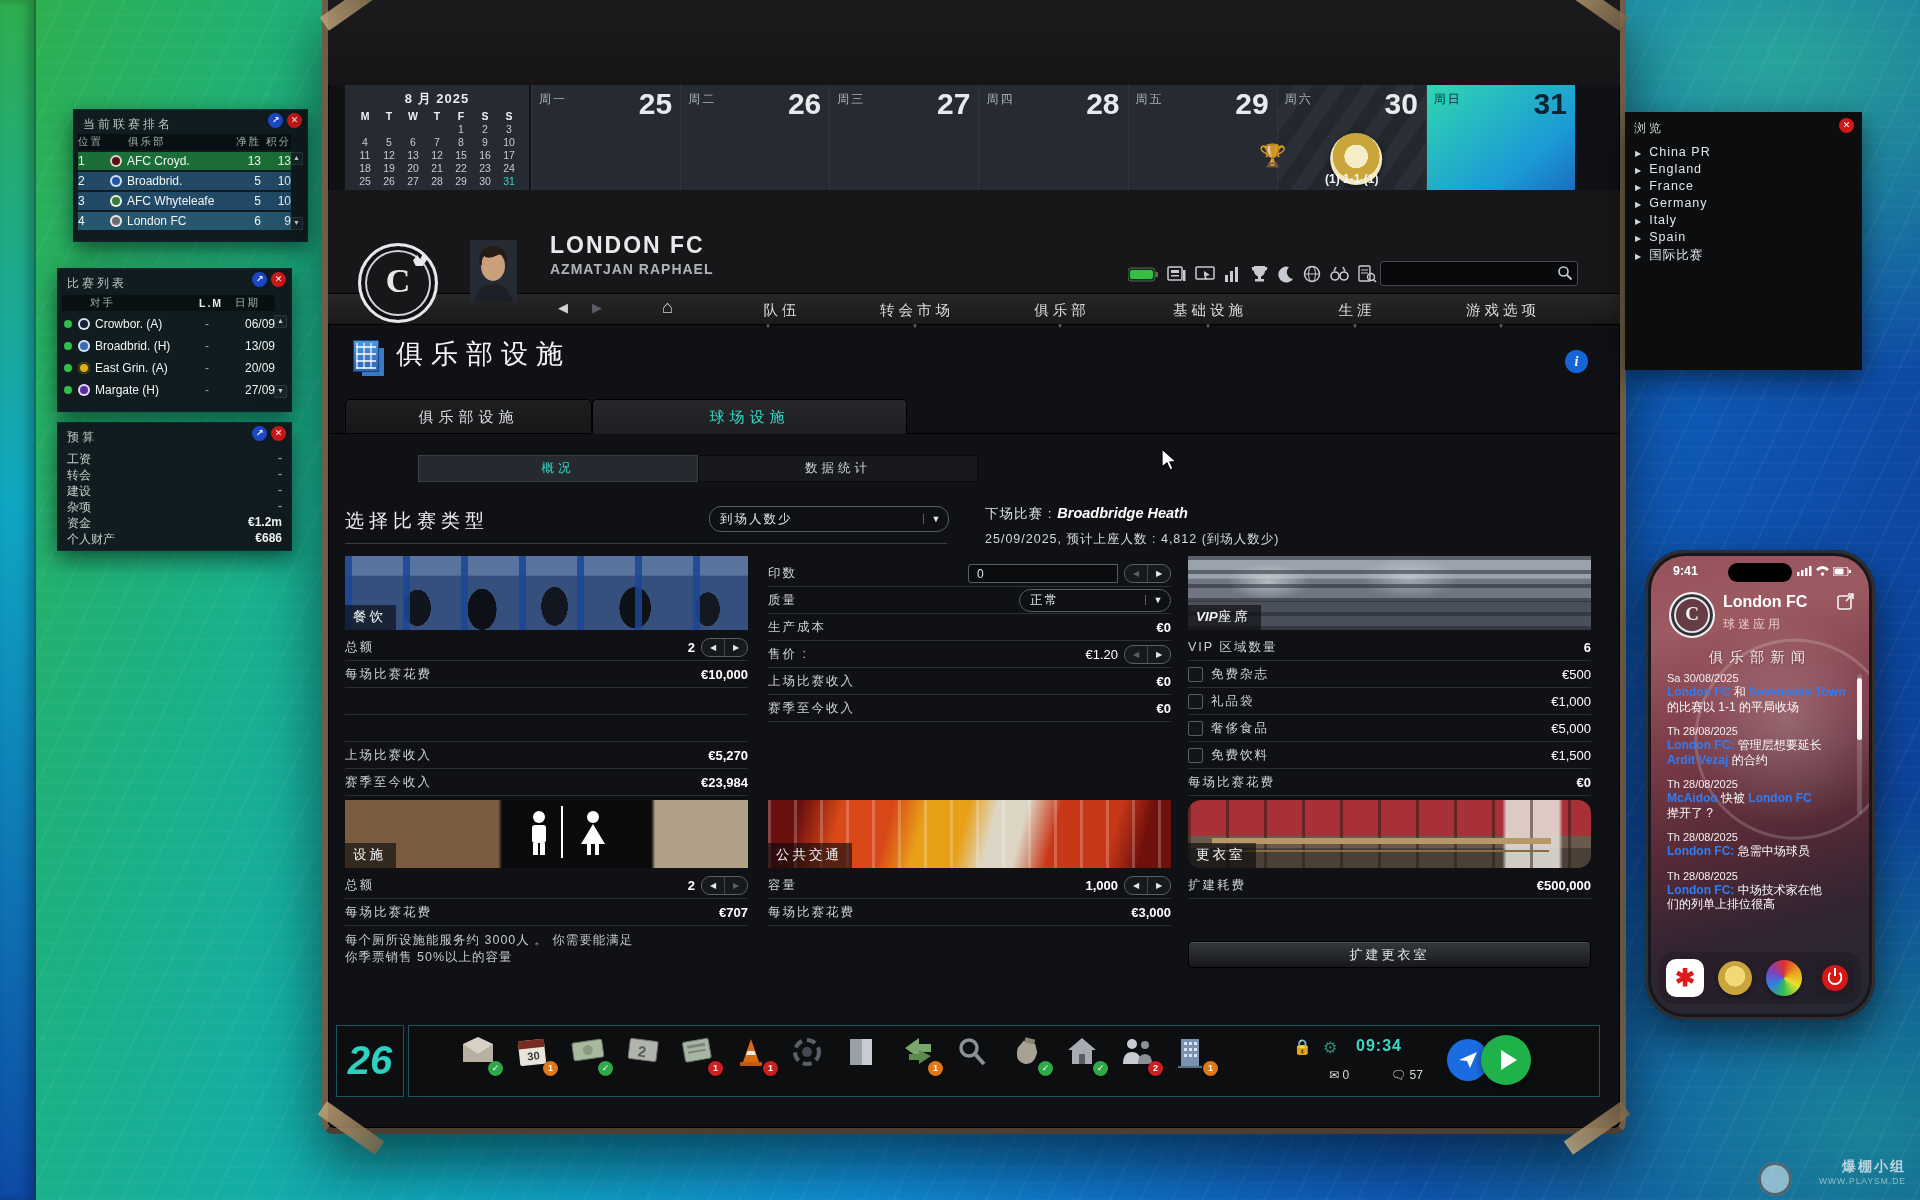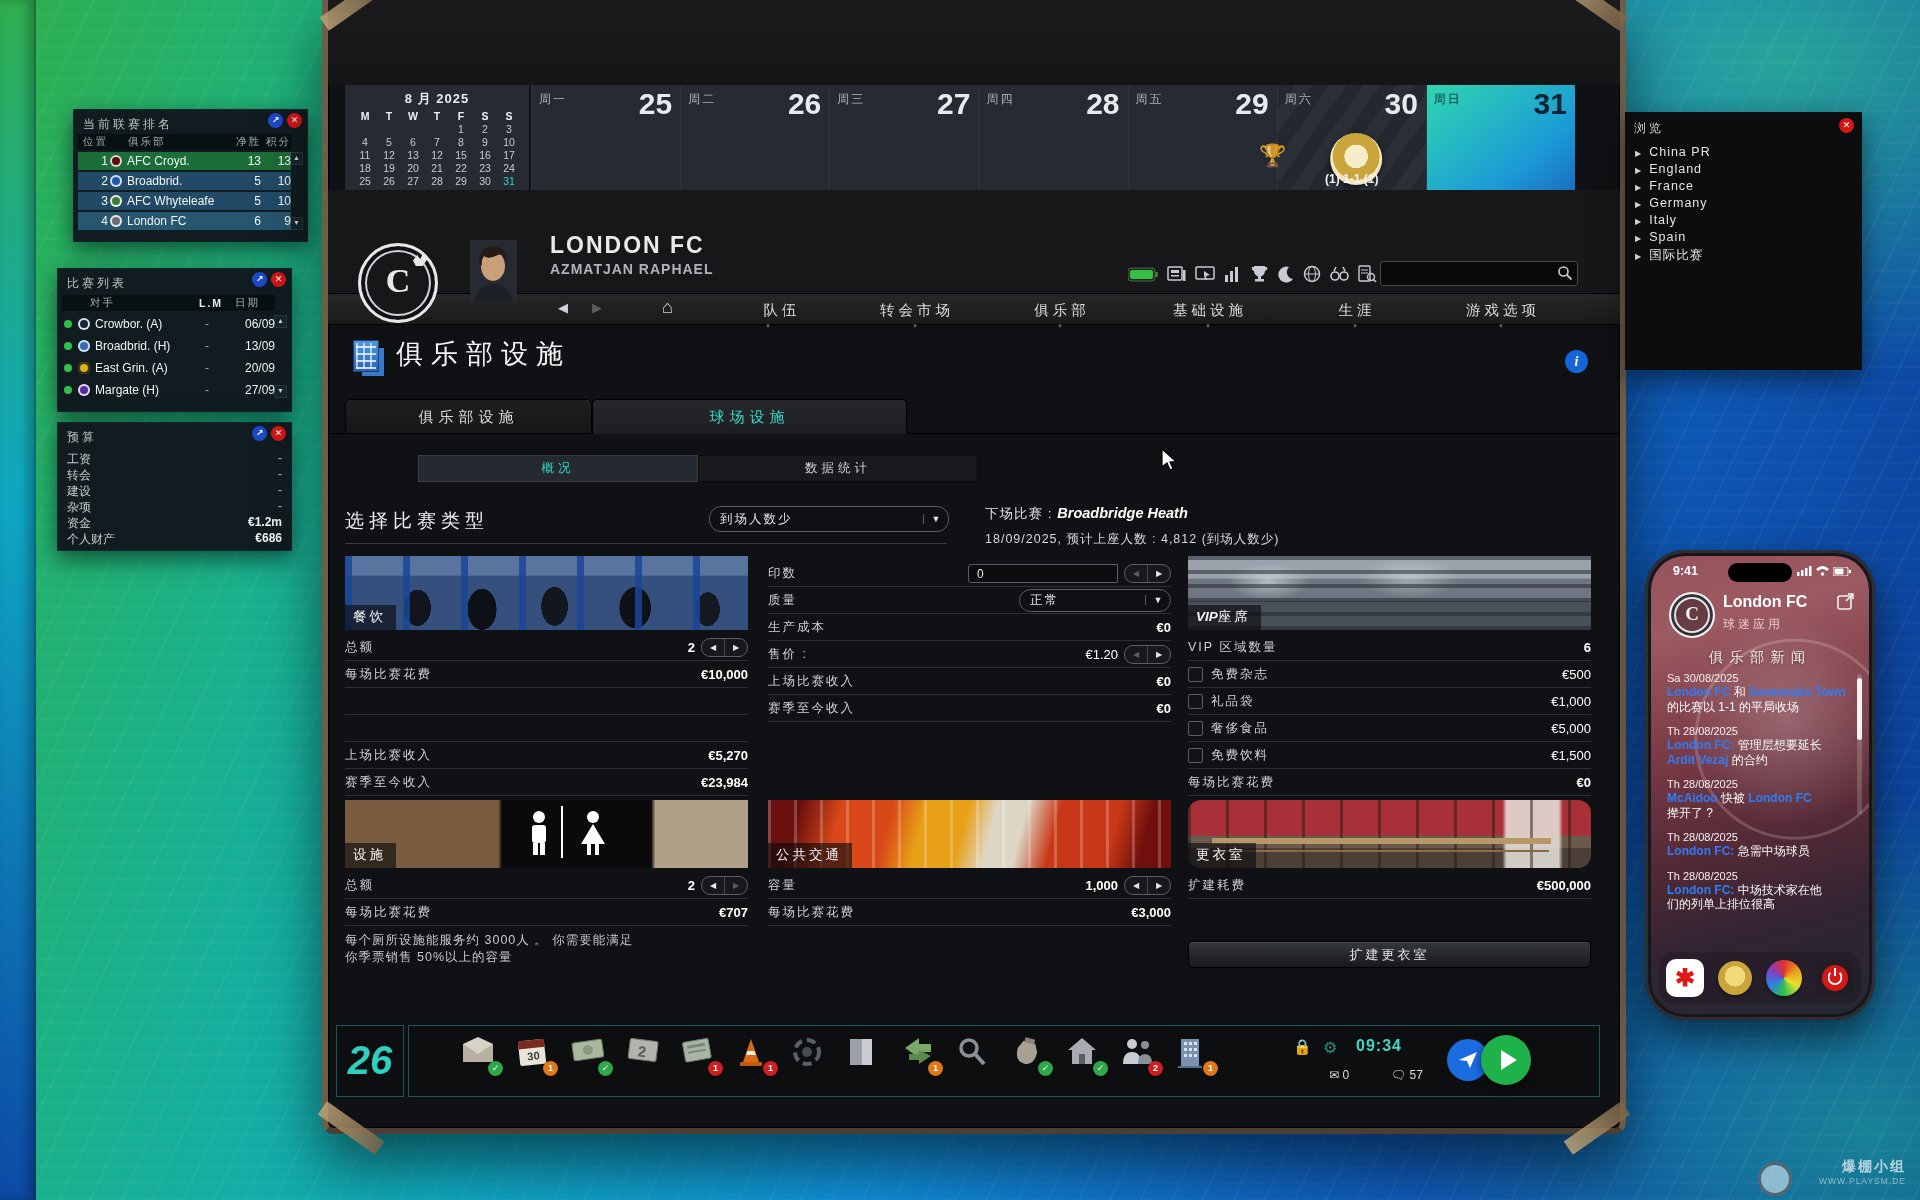--- a/index.html
+++ b/index.html
@@ -20,21 +20,21 @@
   .panel{position:absolute;background:#101c20;border:1px solid #0a2a30;box-shadow:0 8px 22px rgba(0,0,0,.55);color:#cfd8d4;}
   .panel .ptitle{position:absolute;left:9px;top:6px;font-size:12px;letter-spacing:3px;color:#b9c6c0;}
   .wbtn{position:absolute;top:3px;width:15px;height:15px;border-radius:50%;color:#fff;font-size:9px;line-height:15px;text-align:center;font-weight:bold;}
   .wbtn.pop{right:24px;background:#1d49c9;}
   .wbtn.cls{right:5px;background:#d41717;}
   .thead{position:absolute;left:4px;right:16px;height:16px;background:#081014;display:flex;align-items:center;font-size:10.5px;color:#9db4ac;letter-spacing:2px;}
   .trow{position:absolute;left:4px;right:16px;height:18px;display:flex;align-items:center;font-size:12px;color:#f0f4f2;}
   .scrbtn{position:absolute;right:4px;width:11px;height:11px;background:#16262c;border:1px solid #2a3a40;color:#cfd8d4;font-size:7px;line-height:10px;text-align:center;}
   .mini-badge{width:12px;height:12px;border-radius:50%;margin:0 5px 0 2px;flex:0 0 auto;}
   .gd,.pts{width:30px;text-align:right;}
-  .posn{width:30px;text-align:right;}
+  .posn{width:30px;text-align:left;}
   .dot{width:8px;height:8px;border-radius:50%;background:#2fc04a;margin:0 4px 0 2px;flex:0 0 auto;}
   .budrow{position:absolute;left:9px;right:9px;height:16px;display:flex;justify-content:space-between;font-size:12px;color:#c3cdc9;}
   .budrow b{color:#f2f5f4;font-weight:bold;}
 
   
   .window{position:absolute;left:322px;top:0;width:1292px;height:1128px;background:#101114;
     border-left:6px solid #6e5d48;border-right:6px solid #6e5d48;border-bottom:6px solid #4a3f32;
     border-radius:0 0 12px 12px;box-shadow:0 30px 60px rgba(0,0,0,.55), inset 0 0 0 1px #000;}
   .win-top{position:absolute;left:0;top:0;width:100%;height:85px;background:linear-gradient(#1b1b1d,#151517);}
   .corner{position:absolute;width:70px;height:16px;background:linear-gradient(90deg,#bfa478,#7a6448);opacity:.85;}
@@ -549,21 +549,21 @@
 
     <span class="sel-label">选择比赛类型</span>
     <div class="pill sel-pill">
       <span class="ptxt">到场人数少</span>
       <span class="pcaret">▼</span>
     </div>
     <div class="sel-line"></div>
     <div class="nm-line1">
       <span>下场比赛 :</span> <b>Broadbridge Heath</b>
     </div>
-    <div class="nm-line2">18/09/2025, 预计上座人数 : 4,812 (到场人数少)</div>
+    <div class="nm-line2">25/09/2025, 预计上座人数 : 4,812 (到场人数少)</div>
 
     <div class="card" style="left:17px;top:556px;">
       <div class="photo" style="background:linear-gradient(180deg,#5a74a0 0 26%,#36507e 27% 100%),#2a3a55;">
         <div style="position:absolute;inset:0;background:
           repeating-linear-gradient(90deg, rgba(25,70,150,.85) 0 7px, transparent 7px 58px),
           radial-gradient(22px 30px at 18% 70%, #11151d 60%, transparent 61%),
           radial-gradient(24px 34px at 34% 72%, #0d1117 60%, transparent 61%),
           radial-gradient(22px 32px at 52% 68%, #12161e 60%, transparent 61%),
           radial-gradient(26px 34px at 72% 70%, #0e1218 60%, transparent 61%),
           radial-gradient(20px 28px at 90% 72%, #141820 60%, transparent 61%);"></div>

